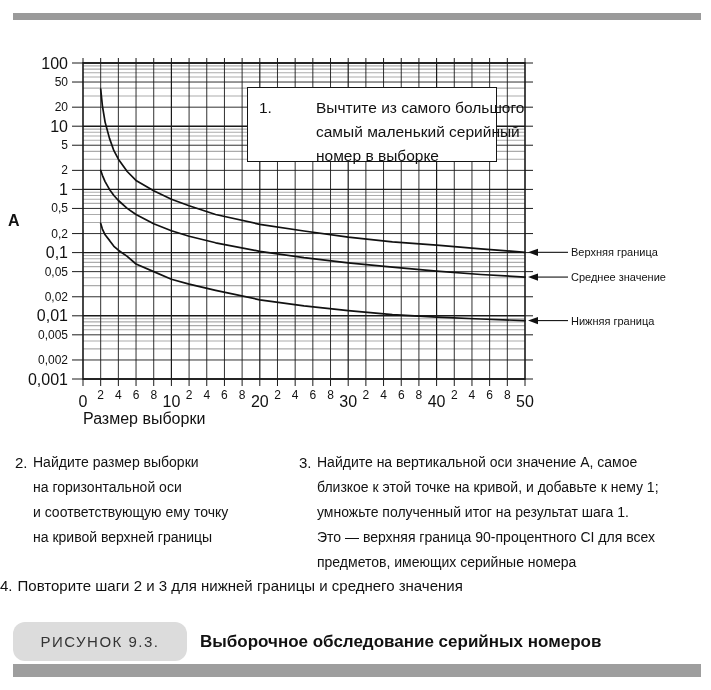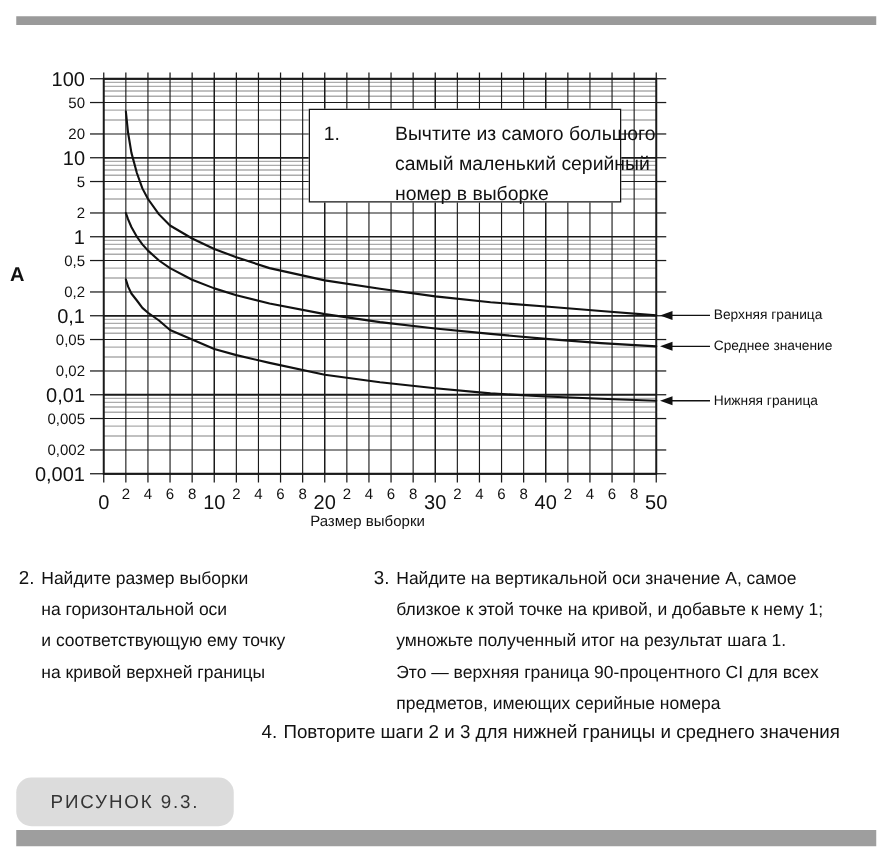--- a/index.html
+++ b/index.html
@@ -3,32 +3,32 @@
 <meta charset="utf-8">
 <style>
   html,body{margin:0;padding:0;background:#fff;}
   .page{position:relative;width:711px;height:689px;background:#ffffff;overflow:hidden;
         font-family:"Liberation Sans","DejaVu Sans",sans-serif;color:#111;}
   .bar{position:absolute;left:13px;width:688px;}
   .bar.top{top:13px;height:7px;background:#9a9a9a;}
   .bar.bottom{top:664px;height:13px;background:#9e9e9e;}
   #chart-svg{position:absolute;left:0;top:0;width:711px;height:690px;}
   .a-label{position:absolute;left:8px;top:212px;font-size:16px;font-weight:bold;}
-  .xaxis-title{position:absolute;left:83px;top:410px;width:422px;text-align:center;font-size:12px;}
+  .xaxis-title{position:absolute;left:83px;top:410px;width:422px;text-align:left;font-size:16px;}
   .annot-box{position:absolute;left:247px;top:87px;width:250px;height:75px;background:#fff;
              border:1.2px solid #151515;box-sizing:border-box;padding:8px 0 0 11px;display:flex;}
   .annot-box .num{flex:none;width:21px;font-size:15.5px;line-height:24px;}
   .annot-box .lines{font-size:15.5px;line-height:24px;white-space:pre;margin-left:36px;}
   .curve-label{position:absolute;left:571px;height:20px;line-height:20px;font-size:11px;white-space:nowrap;text-align:right;}
   .step{position:absolute;display:flex;}
   .step .num{flex:none;width:18px;font-size:15px;line-height:25px;}
   .step .lines{font-size:14px;line-height:25px;white-space:pre;}
   .step2{left:15px;top:450px;}
   .step3{left:299px;top:450px;}
-  .step4{position:absolute;left:0;top:577px;width:672px;text-align:right;font-size:15px;}
+  .step4{position:absolute;left:0;top:577px;width:672px;text-align:left;font-size:15px;}
   .step4 .num{margin-right:5px;}
   .caption-box{position:absolute;left:13px;top:622px;width:174px;height:39px;background:#dcdcdc;
                display:flex;align-items:center;justify-content:center;border-radius:12px;}
   .caption-box .lbl{font-size:15px;letter-spacing:1.5px;color:#343434;}
   .caption-title{position:absolute;left:200px;top:622px;height:39px;display:flex;align-items:center;
                  font-size:17px;font-weight:bold;}
 </style>
 </head>
 <body>
 
@@ -291,16 +291,17 @@
 предметов, имеющих серийные номера</div>
   </div>
 
   <div class="step4">
     <span class="num">4.</span><span>Повторите шаги 2 и 3 для нижней границы и среднего значения</span>
   </div>
 
   <div class="caption-box">
     <span class="lbl">РИСУНОК 9.3.</span>
   </div>
+  <div class="caption-title">Выборочное обследование серийных номеров</div>
 
   <div class="bar bottom"></div>
 
 </div>
 
 </body></html>

